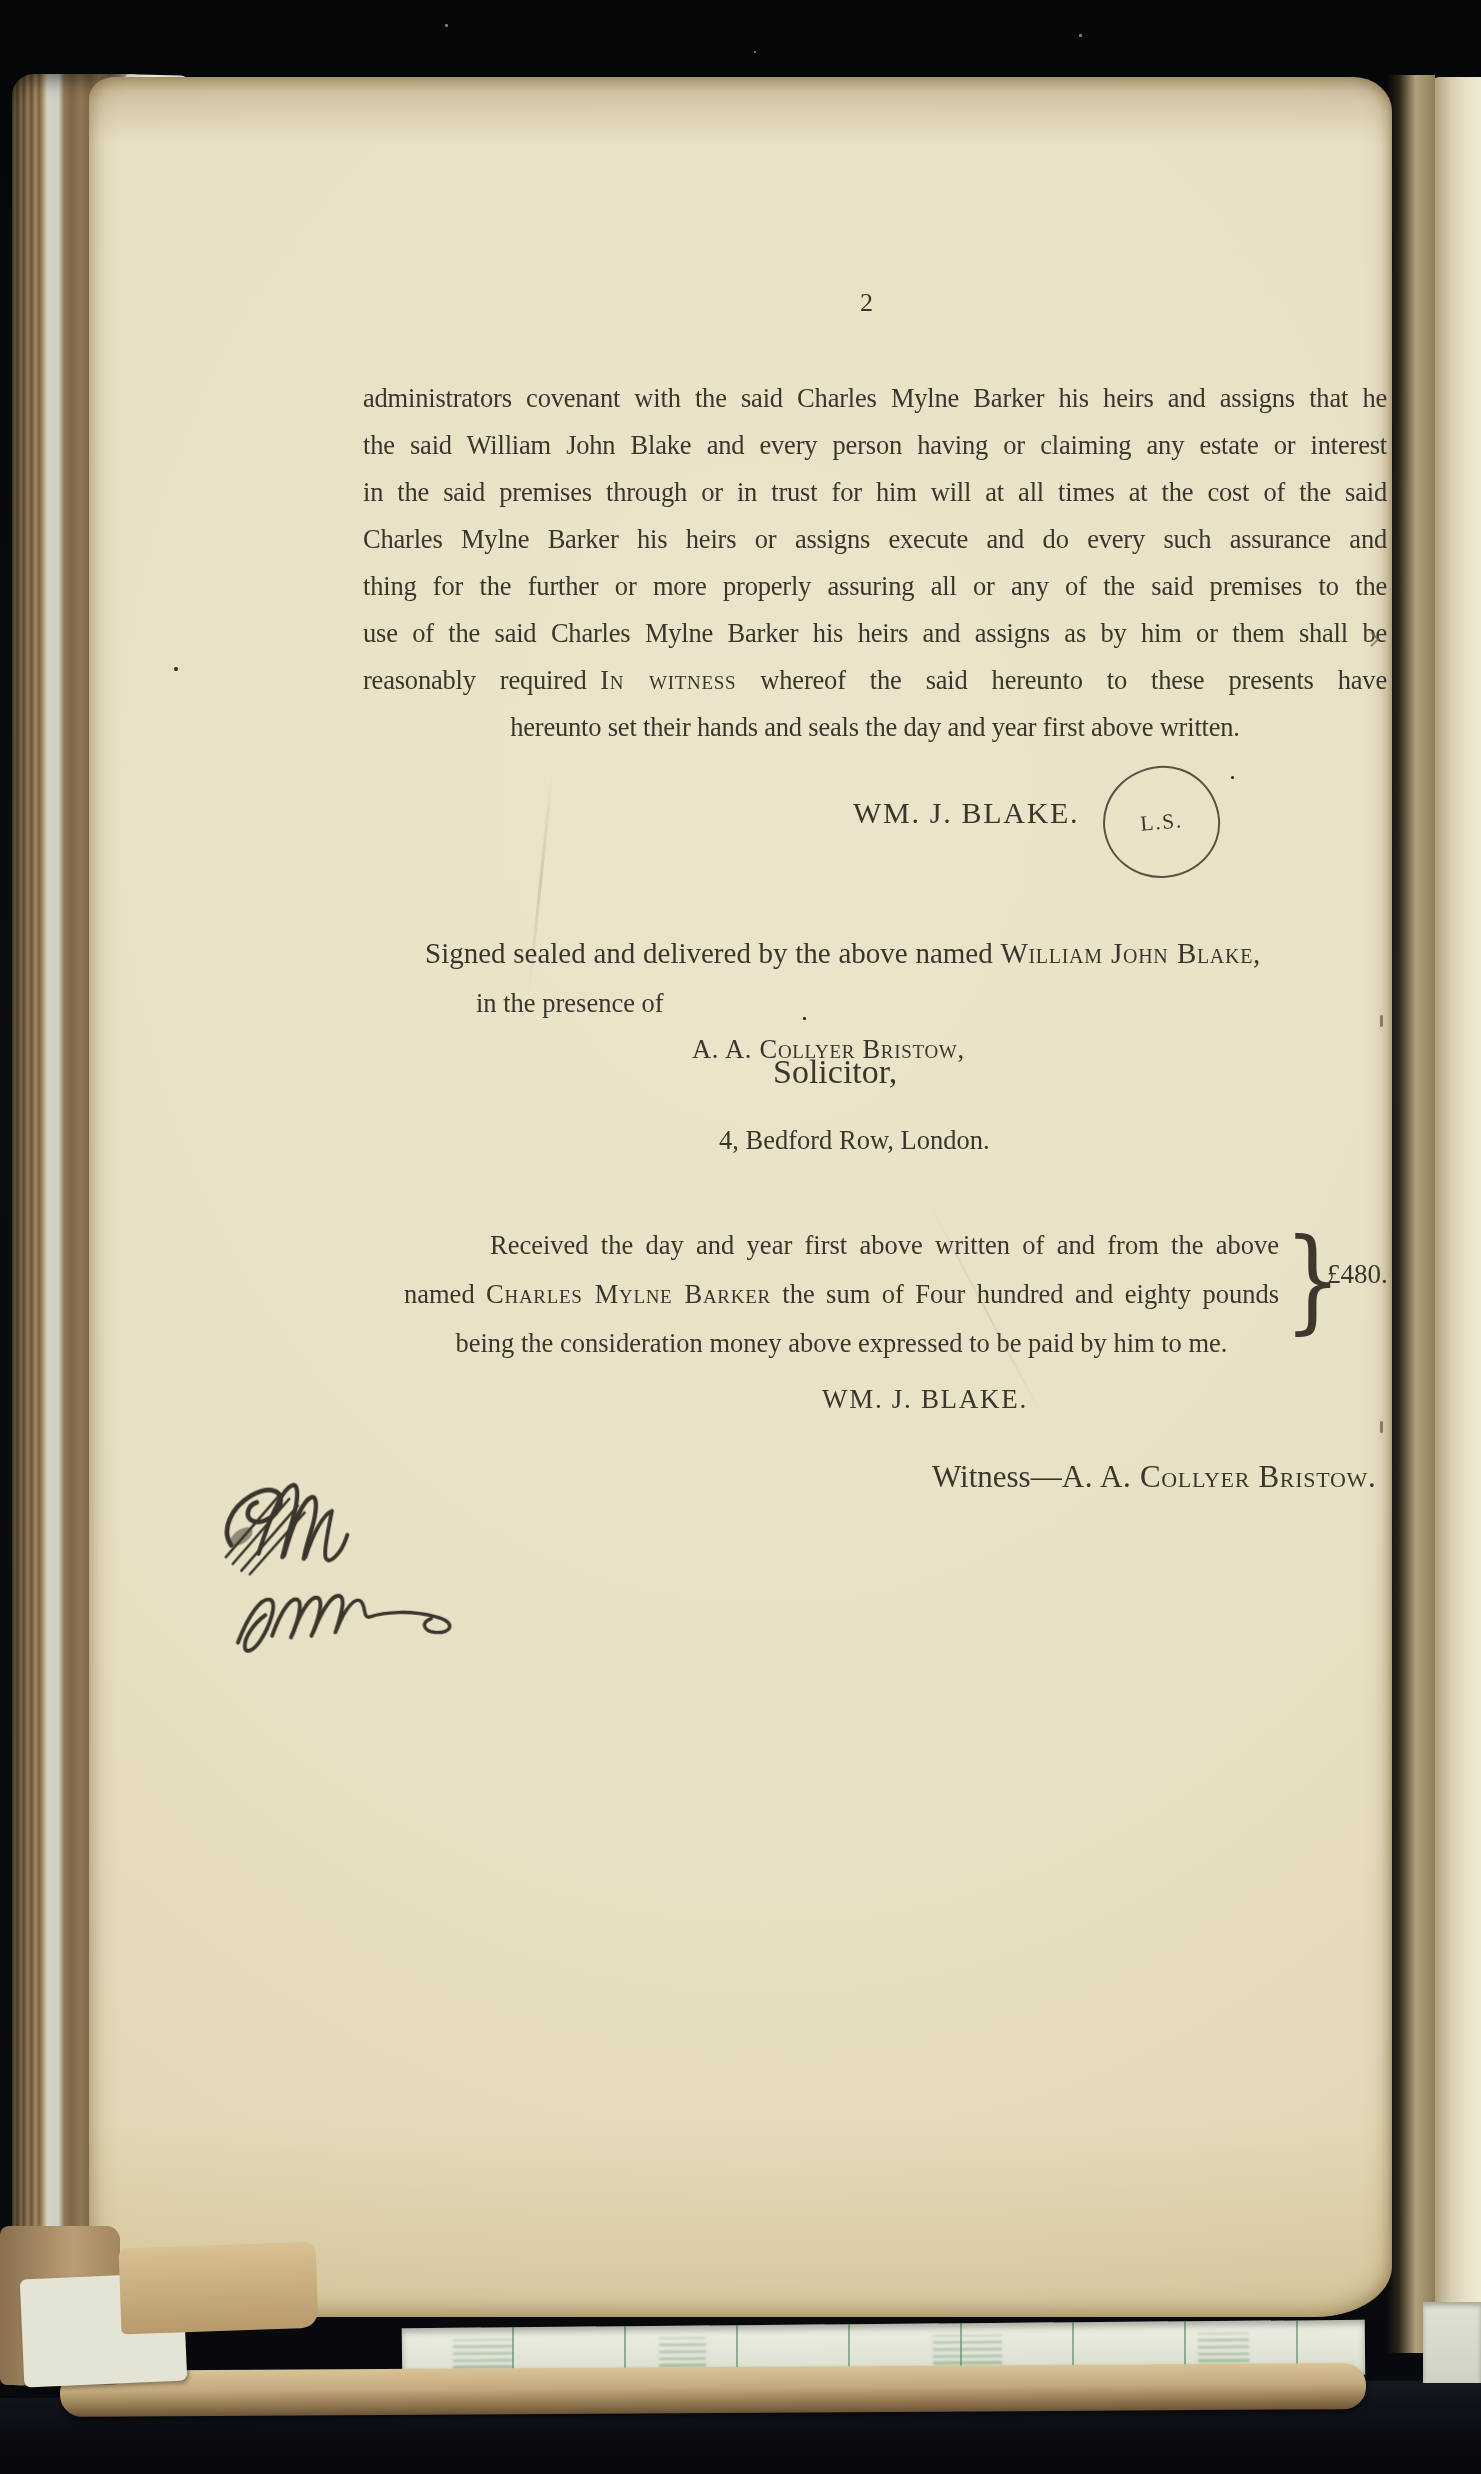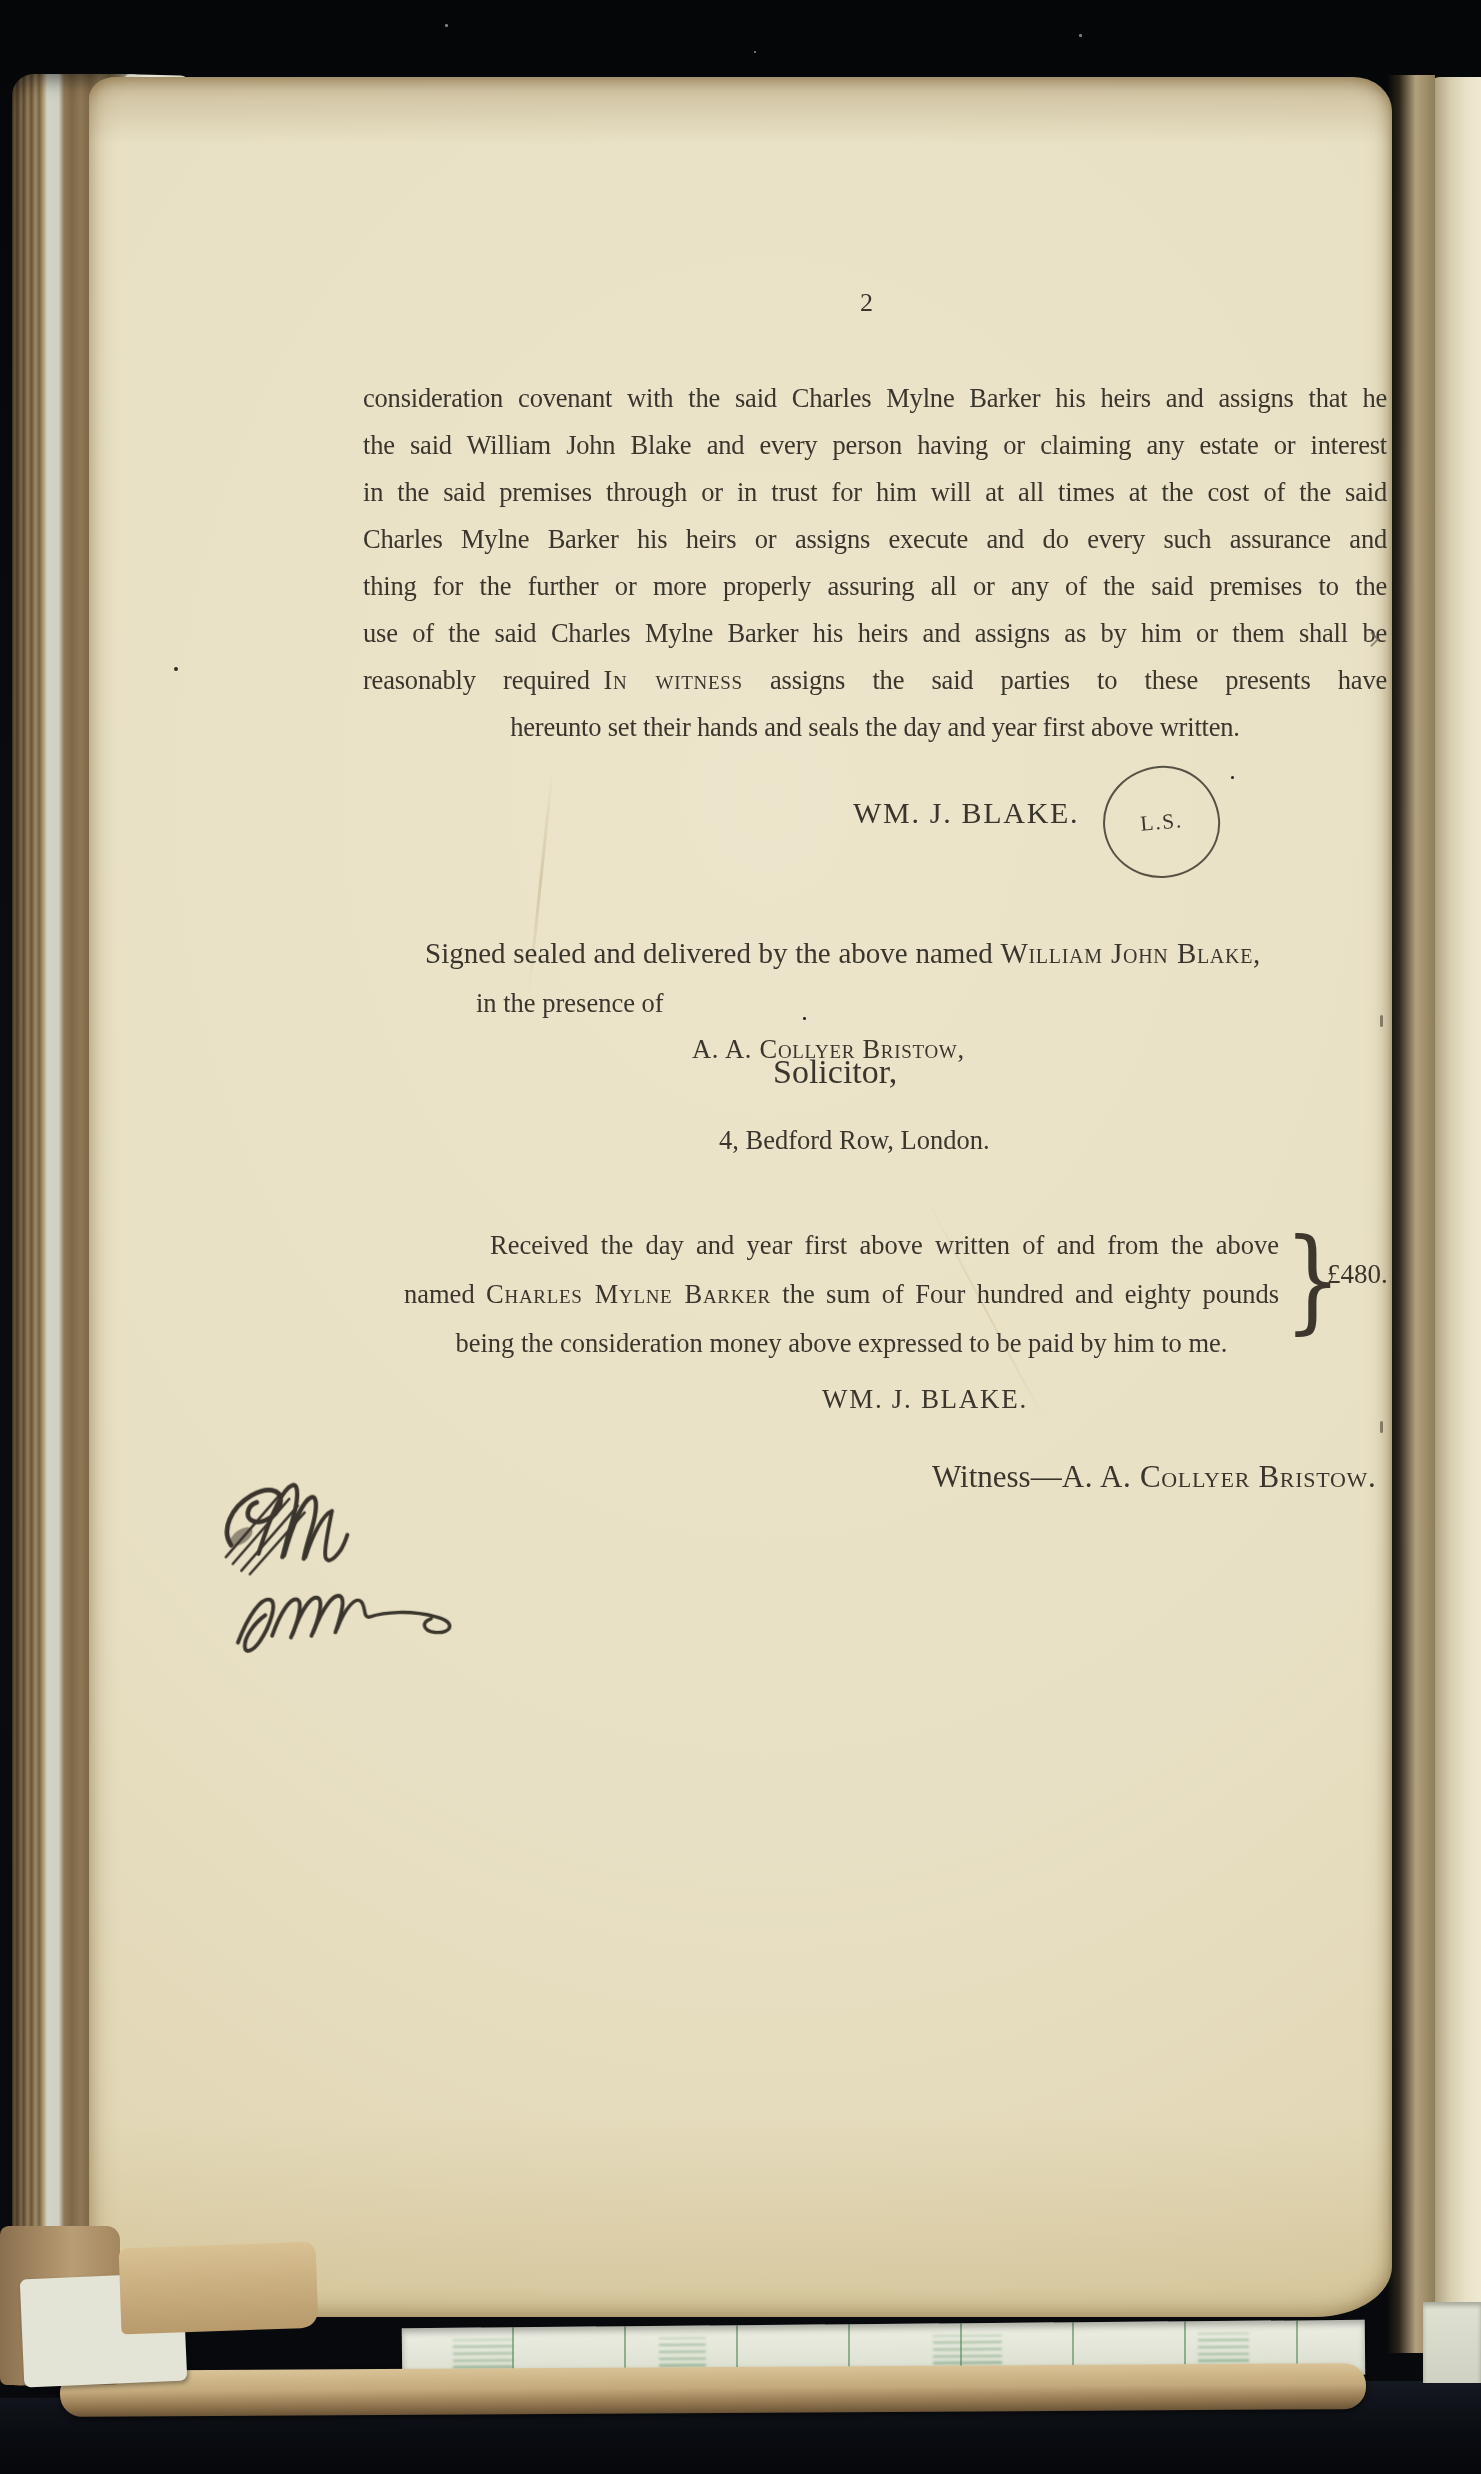--- a/index.html
+++ b/index.html
@@ -133,27 +133,27 @@
   <div class="left-stack"></div>
   <div class="slip-top-left"></div>
 
   <div class="page-main"></div>
   <div class="gutter"></div>
   <div class="right-page"></div>
 
   <div class="txt page-number">2</div>
 
   <div class="txt para">
-    <div class="jline">consideration covenant with the said Charles Mylne Barker his heirs and assigns that he</div>
+    <div class="jline">administrators covenant with the said Charles Mylne Barker his heirs and assigns that he</div>
     <div class="jline">the said William John Blake and every person having or claiming any estate or interest</div>
     <div class="jline">in the said premises through or in trust for him will at all times at the cost of the said</div>
     <div class="jline">Charles Mylne Barker his heirs or assigns execute and do every such assurance and</div>
     <div class="jline">thing for the further or more properly assuring all or any of the said premises to the</div>
     <div class="jline">use of the said Charles Mylne Barker his heirs and assigns as by him or them shall be</div>
-    <div class="jline"><span class="gap">reasonably required</span><span class="sc">In witness</span><span> assigns the said parties to these presents have</span></div>
+    <div class="jline"><span class="gap">reasonably required</span><span class="sc">In witness</span><span> whereof the said hereunto to these presents have</span></div>
     <div class="pline">hereunto set their hands and seals the day and year first above written.</div>
   </div>
 
   <div class="txt sig1">WM. J. BLAKE.</div>
   <div class="seal">
       <span>L.S.</span>
     </div>
 
   <div class="txt attest1 jline"><span>Signed sealed and delivered by the above named </span><span class="sc">William John Blake,</span></div>
   <div class="txt attest2">in the presence of</div>

